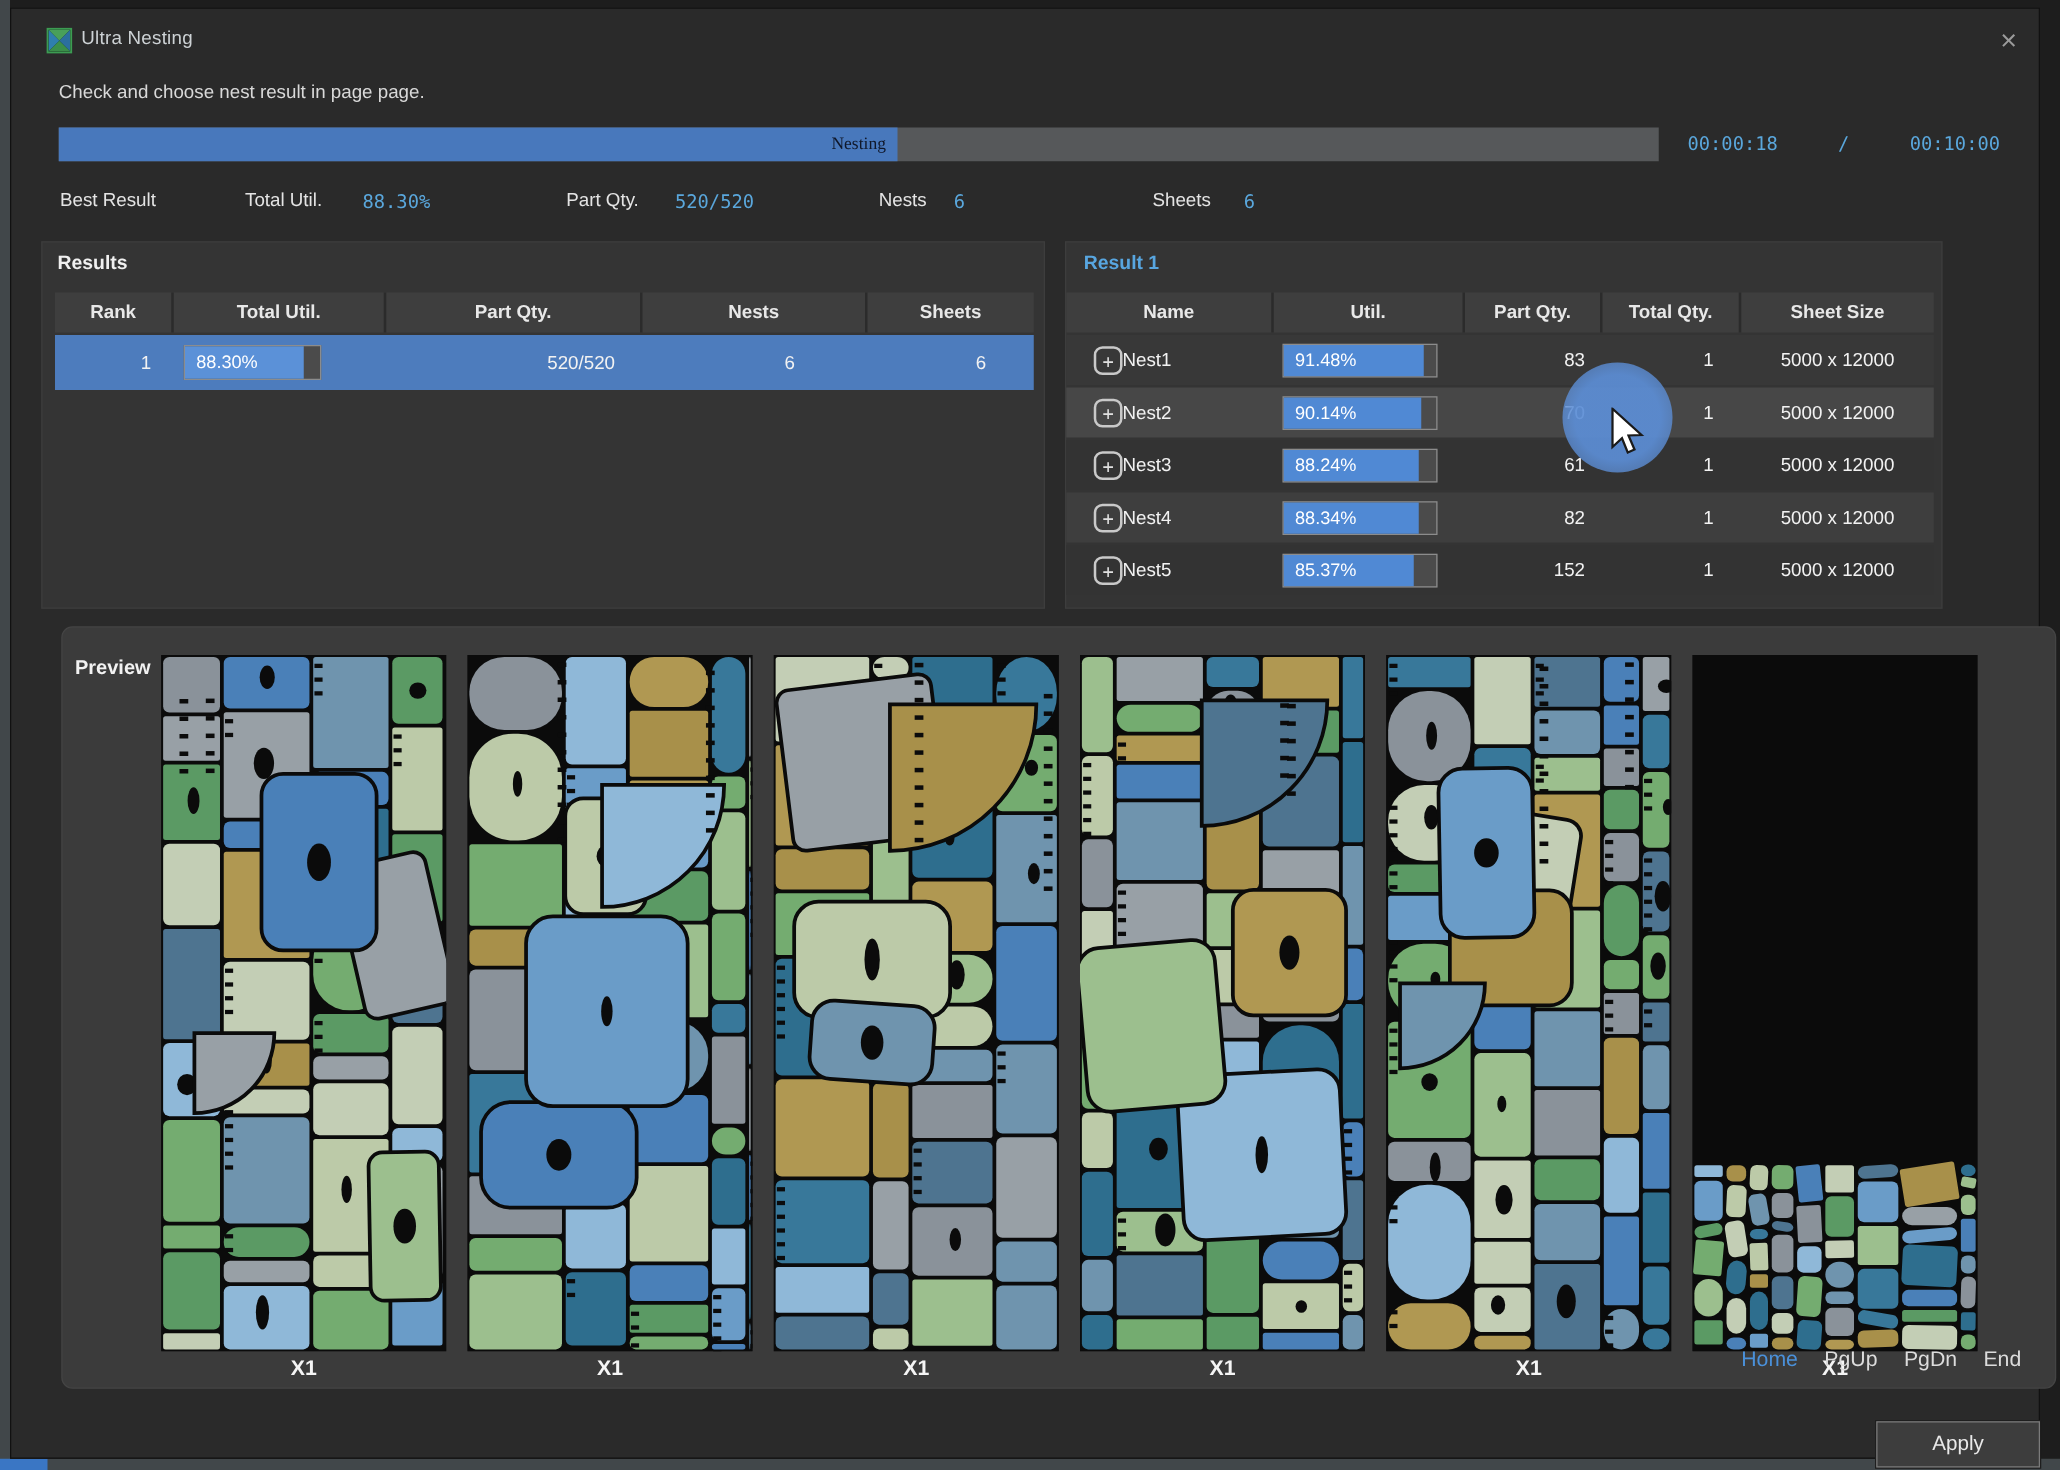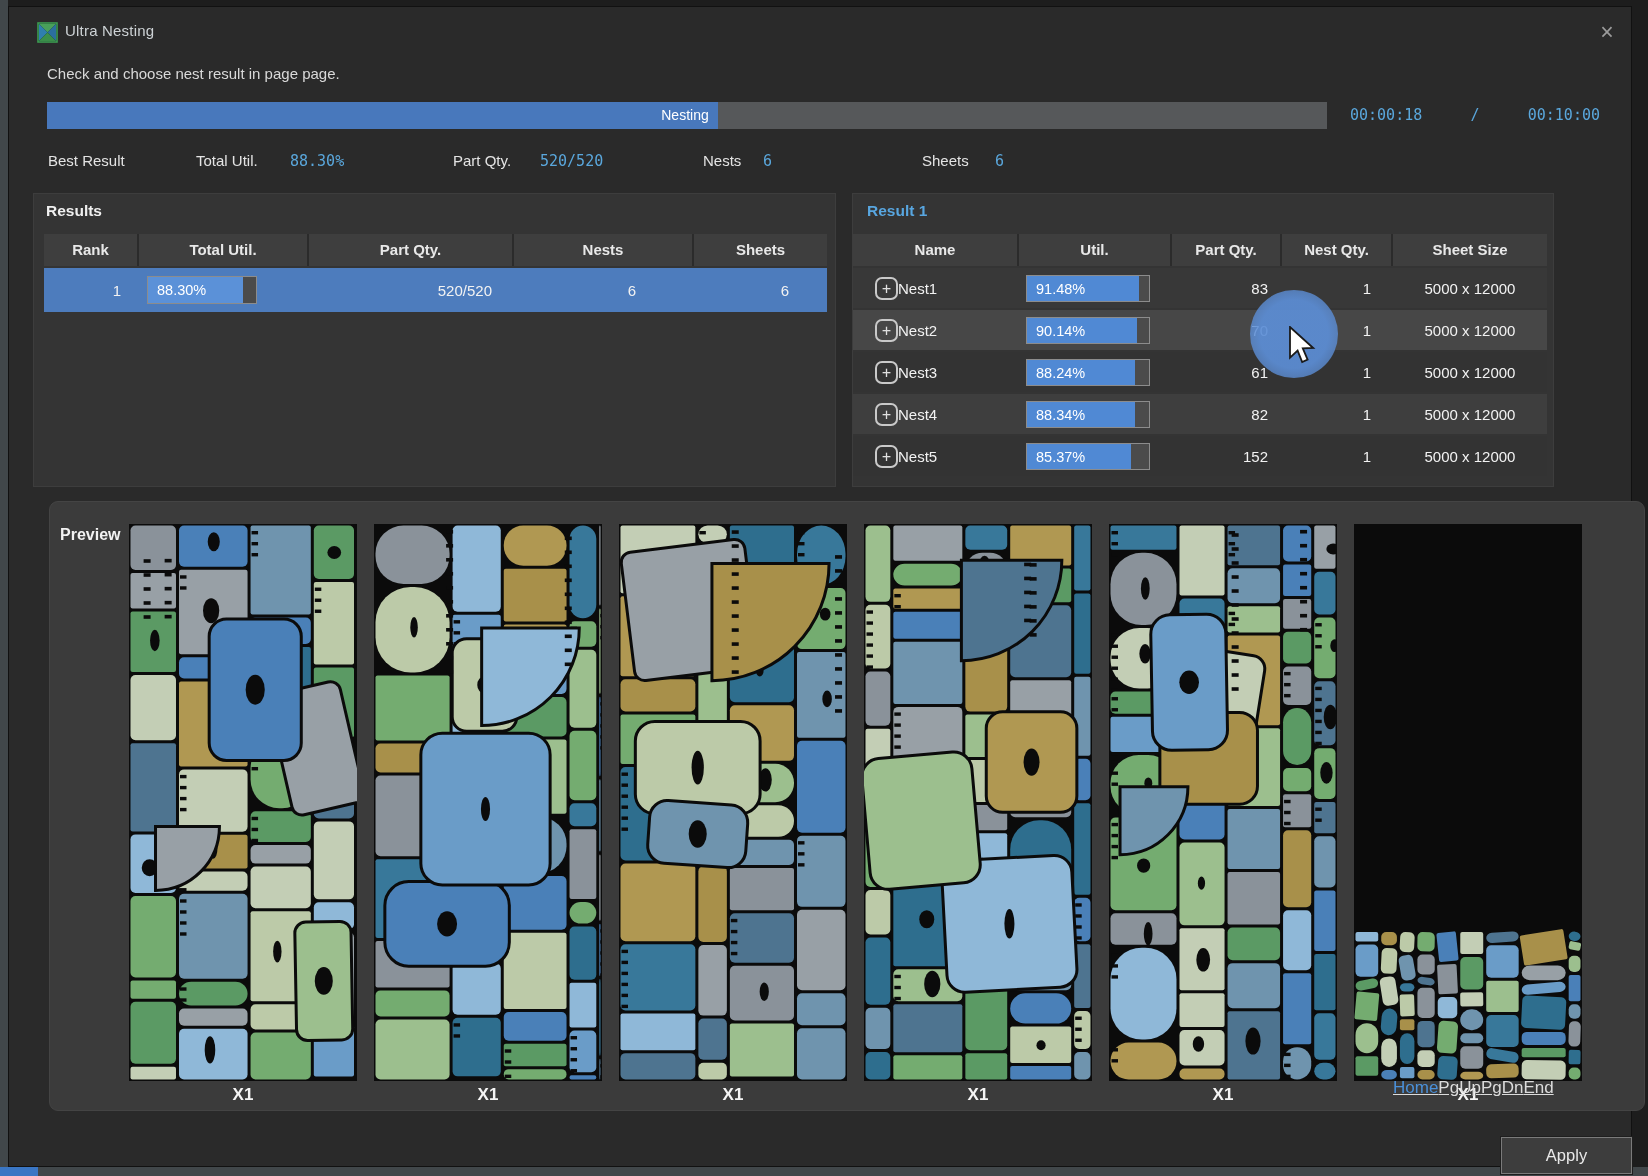--- a/index.html
+++ b/index.html
@@ -19,22 +19,22 @@
   .dialog{left:8px;top:6px;width:1624px;height:1161px;background:#2a2a2a;border:1px solid #111;box-sizing:border-box;}
 
   
   .title-text{left:56px;top:15px;font-size:15px;color:#cdd2d5;letter-spacing:.2px;}
   .close-btn{left:1578px;top:10px;width:40px;height:32px;color:#9b9b9b;font-size:23px;line-height:30px;text-align:center;cursor:default;}
   .subtitle{left:38px;top:58px;font-size:15px;color:#d9d9d9;}
 
   
   .progress-track{left:38px;top:95px;width:1280px;height:27px;background:#56585a;}
   .progress-fill{height:100%;background:#4878bc;position:relative;}
-  .progress-label{position:absolute;right:9px;top:0;line-height:27px;color:#ffffff;
-    font-family:Liberation Sans, sans-serif;font-size:14px;}
+  .progress-label{position:absolute;right:9px;top:0;line-height:27px;color:#0f172a;
+    font-family:Liberation Serif, serif;font-size:14px;}
   .time-row{left:1341px;top:99px;width:250px;display:flex;justify-content:space-between;
     font-family:"DejaVu Sans Mono",monospace;font-size:15px;color:#5aa7dc;}
 
   
   .best-row{top:142px;height:24px;line-height:24px;font-size:15px;color:#e4e4e4;}
   .best-val{font-family:"DejaVu Sans Mono",monospace;color:#5aa7dc;font-size:15px;}
 
   
   .panel{background:#343434;border:1px solid #3d3d3d;box-sizing:border-box;}
   .panel-results{left:24px;top:186px;width:803px;height:294px;}
@@ -82,22 +82,22 @@
 
   
   .preview-box{left:40px;top:494px;width:1596px;height:610px;background:#3b3b3b;
     border-radius:9px;border:1px solid #444;box-sizing:border-box;}
   .preview-title{position:absolute;left:10px;top:24px;font-size:16px;font-weight:bold;color:#f2f2f2;}
   .nest-panel{position:absolute;top:22px;width:228px;height:557px;background:#0b0b0b;}
   .nest-panel svg{display:block;width:228px;height:557px;}
   .x1-label{position:absolute;top:583px;width:228px;text-align:center;font-size:17px;font-weight:bold;color:#f5f5f5;}
 
   
-  .pager{left:1384px;top:1071px;width:224px;display:flex;
-    font-size:17px;color:#dcdcdc;text-decoration:underline;}
+  .pager{left:1384px;top:1071px;width:224px;display:flex;justify-content:space-between;
+    font-size:17px;color:#dcdcdc;}
   .pager .home{color:#4a90d9;}
   .apply-btn{left:1492px;top:1130px;width:131px;height:37px;background:#3d3d3d;
     border:1px solid #7a7a7a;box-shadow:0 0 0 1px #1e1e1e;box-sizing:border-box;
     color:#e9e9e9;font-size:16.5px;text-align:center;line-height:34px;}
 
   
   .touch-circle{left:1250px;top:290px;width:88px;height:88px;border-radius:50%;
     background:radial-gradient(circle, rgba(92,142,214,.92) 0 55%, rgba(92,142,214,.78) 72%, rgba(92,142,214,0) 100%);}
   .cursor{left:1288px;top:326px;}
 </style>
@@ -167,21 +167,21 @@
       <div class="num cell-sheets">6</div>
     </div>
   </div>
 
   <div class="abs panel panel-result1">
     <div class="panel-title blue">Result 1</div>
     <div class="thead t-result1">
       <div class="th">Name</div>
       <div class="th">Util.</div>
       <div class="th">Part Qty.</div>
-      <div class="th">Nest Qty.</div>
+      <div class="th">Total Qty.</div>
       <div class="th">Sheet Size</div>
     </div>
 
     <div class="row-grid r1-row shade-first" style="top:74px;">
       <div class="r1-namecell">
         <div class="expand-btn">+</div>
         <span class="r1-name">Nest1</span>
       </div>
       <div>
           <div class="bar r1-bar">

